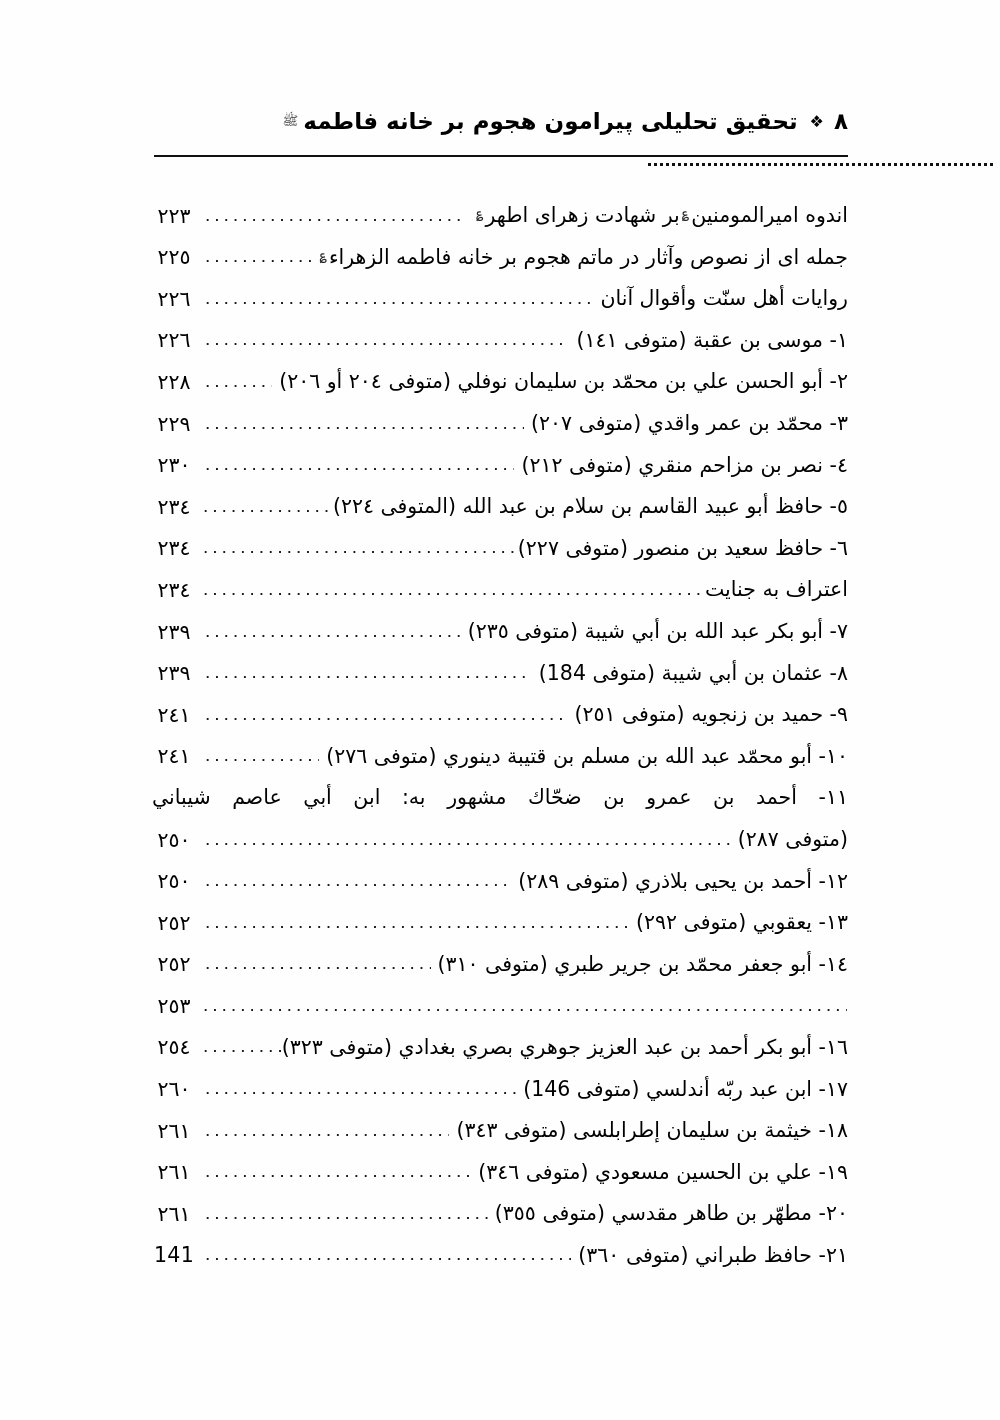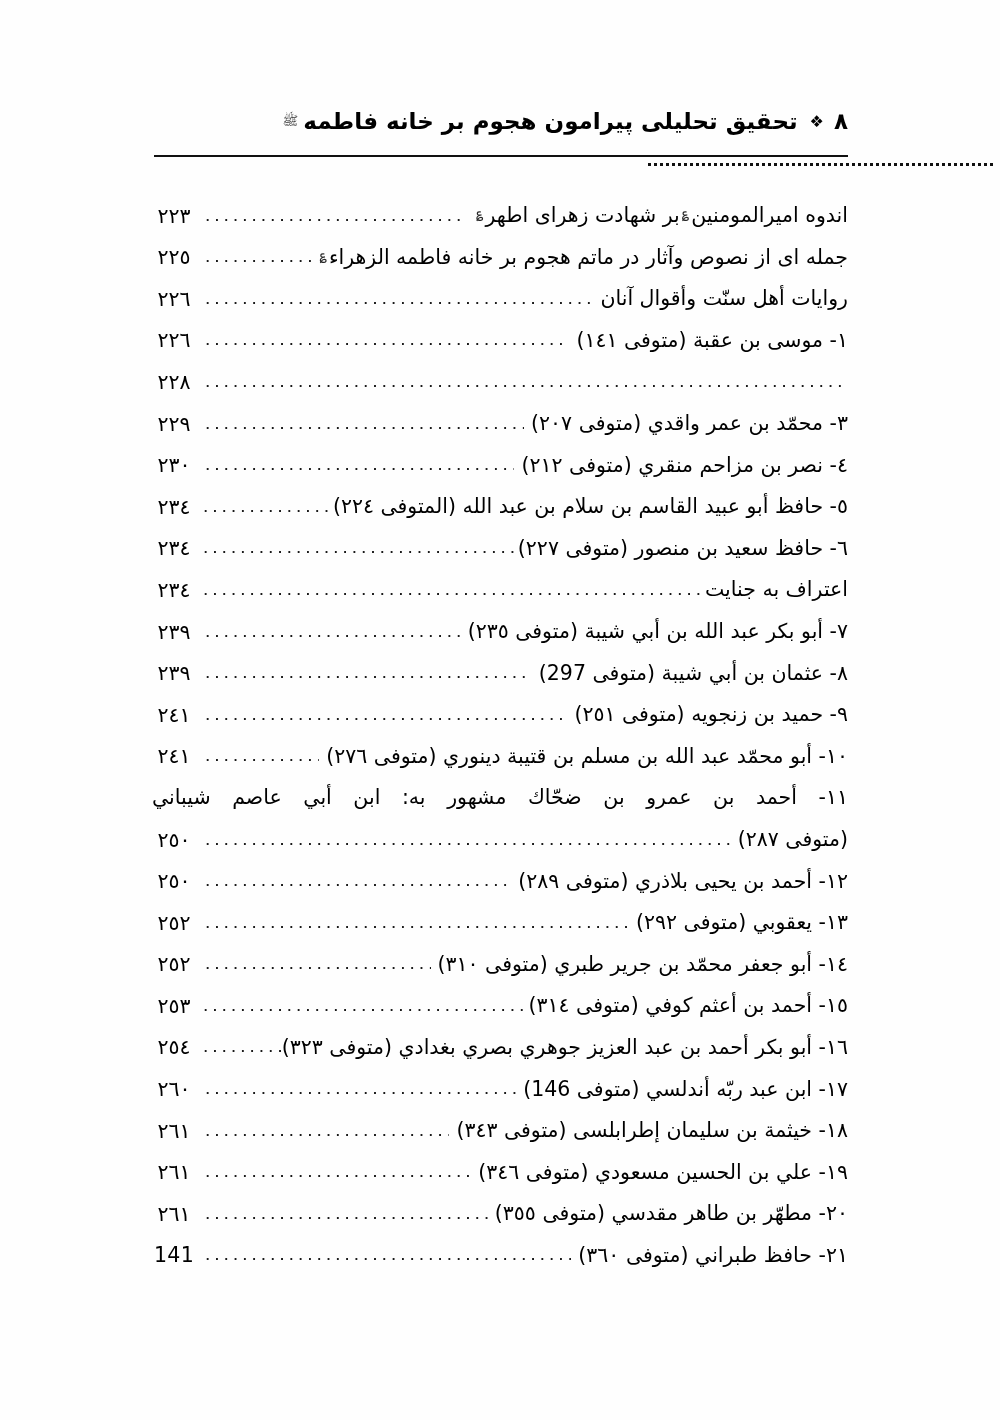--- a/index.html
+++ b/index.html
@@ -180,20 +180,21 @@
         <span class="toc-label">روایات أهل سنّت وأقوال آنان</span>
         <span class="toc-dots"></span>
         <span class="toc-page">٢٢٦</span>
       </div>
       <div class="toc-row">
         <span class="toc-label">١- موسی بن عقبة (متوفی ١٤١)</span>
         <span class="toc-dots"></span>
         <span class="toc-page">٢٢٦</span>
       </div>
       <div class="toc-row">
+        <span class="toc-label">٢- أبو الحسن علي بن محمّد بن سليمان نوفلي (متوفی ٢٠٤ أو ٢٠٦)</span>
         <span class="toc-dots"></span>
         <span class="toc-page">٢٢٨</span>
       </div>
       <div class="toc-row">
         <span class="toc-label">٣- محمّد بن عمر واقدي (متوفی ٢٠٧)</span>
         <span class="toc-dots"></span>
         <span class="toc-page">٢٢٩</span>
       </div>
       <div class="toc-row">
         <span class="toc-label">٤- نصر بن مزاحم منقري (متوفی ٢١٢)</span>
@@ -214,21 +215,21 @@
         <span class="toc-label">اعتراف به جنایت</span>
         <span class="toc-dots tight"></span>
         <span class="toc-page">٢٣٤</span>
       </div>
       <div class="toc-row">
         <span class="toc-label">٧- أبو بكر عبد الله بن أبي شيبة (متوفی ٢٣٥)</span>
         <span class="toc-dots"></span>
         <span class="toc-page">٢٣٩</span>
       </div>
       <div class="toc-row">
-        <span class="toc-label">٨- عثمان بن أبي شيبة (متوفی 297)</span>
+        <span class="toc-label">٨- عثمان بن أبي شيبة (متوفی 184)</span>
         <span class="toc-dots"></span>
         <span class="toc-page">٢٣٩</span>
       </div>
       <div class="toc-row">
         <span class="toc-label">٩- حميد بن زنجويه (متوفی ٢٥١)</span>
         <span class="toc-dots"></span>
         <span class="toc-page">٢٤١</span>
       </div>
       <div class="toc-row">
         <span class="toc-label">١٠- أبو محمّد عبد الله بن مسلم بن قتيبة دينوري (متوفی ٢٧٦)</span>
@@ -252,21 +253,20 @@
         <span class="toc-label">١٣- يعقوبي (متوفی ٢٩٢)</span>
         <span class="toc-dots"></span>
         <span class="toc-page">٢٥٢</span>
       </div>
       <div class="toc-row">
         <span class="toc-label">١٤- أبو جعفر محمّد بن جرير طبري (متوفی ٣١٠)</span>
         <span class="toc-dots"></span>
         <span class="toc-page">٢٥٢</span>
       </div>
       <div class="toc-row">
-        <span class="toc-label">١٥- أحمد بن أعثم  كوفي (متوفی ٣١٤)</span>
         <span class="toc-dots tight"></span>
         <span class="toc-page">٢٥٣</span>
       </div>
       <div class="toc-row">
         <span class="toc-label">١٦- أبو بكر أحمد بن عبد العزيز جوهري بصري بغدادي (متوفی ٣٢٣)</span>
         <span class="toc-dots tight"></span>
         <span class="toc-page">٢٥٤</span>
       </div>
       <div class="toc-row">
         <span class="toc-label">١٧- ابن عبد ربّه أندلسي (متوفی 146)</span>

